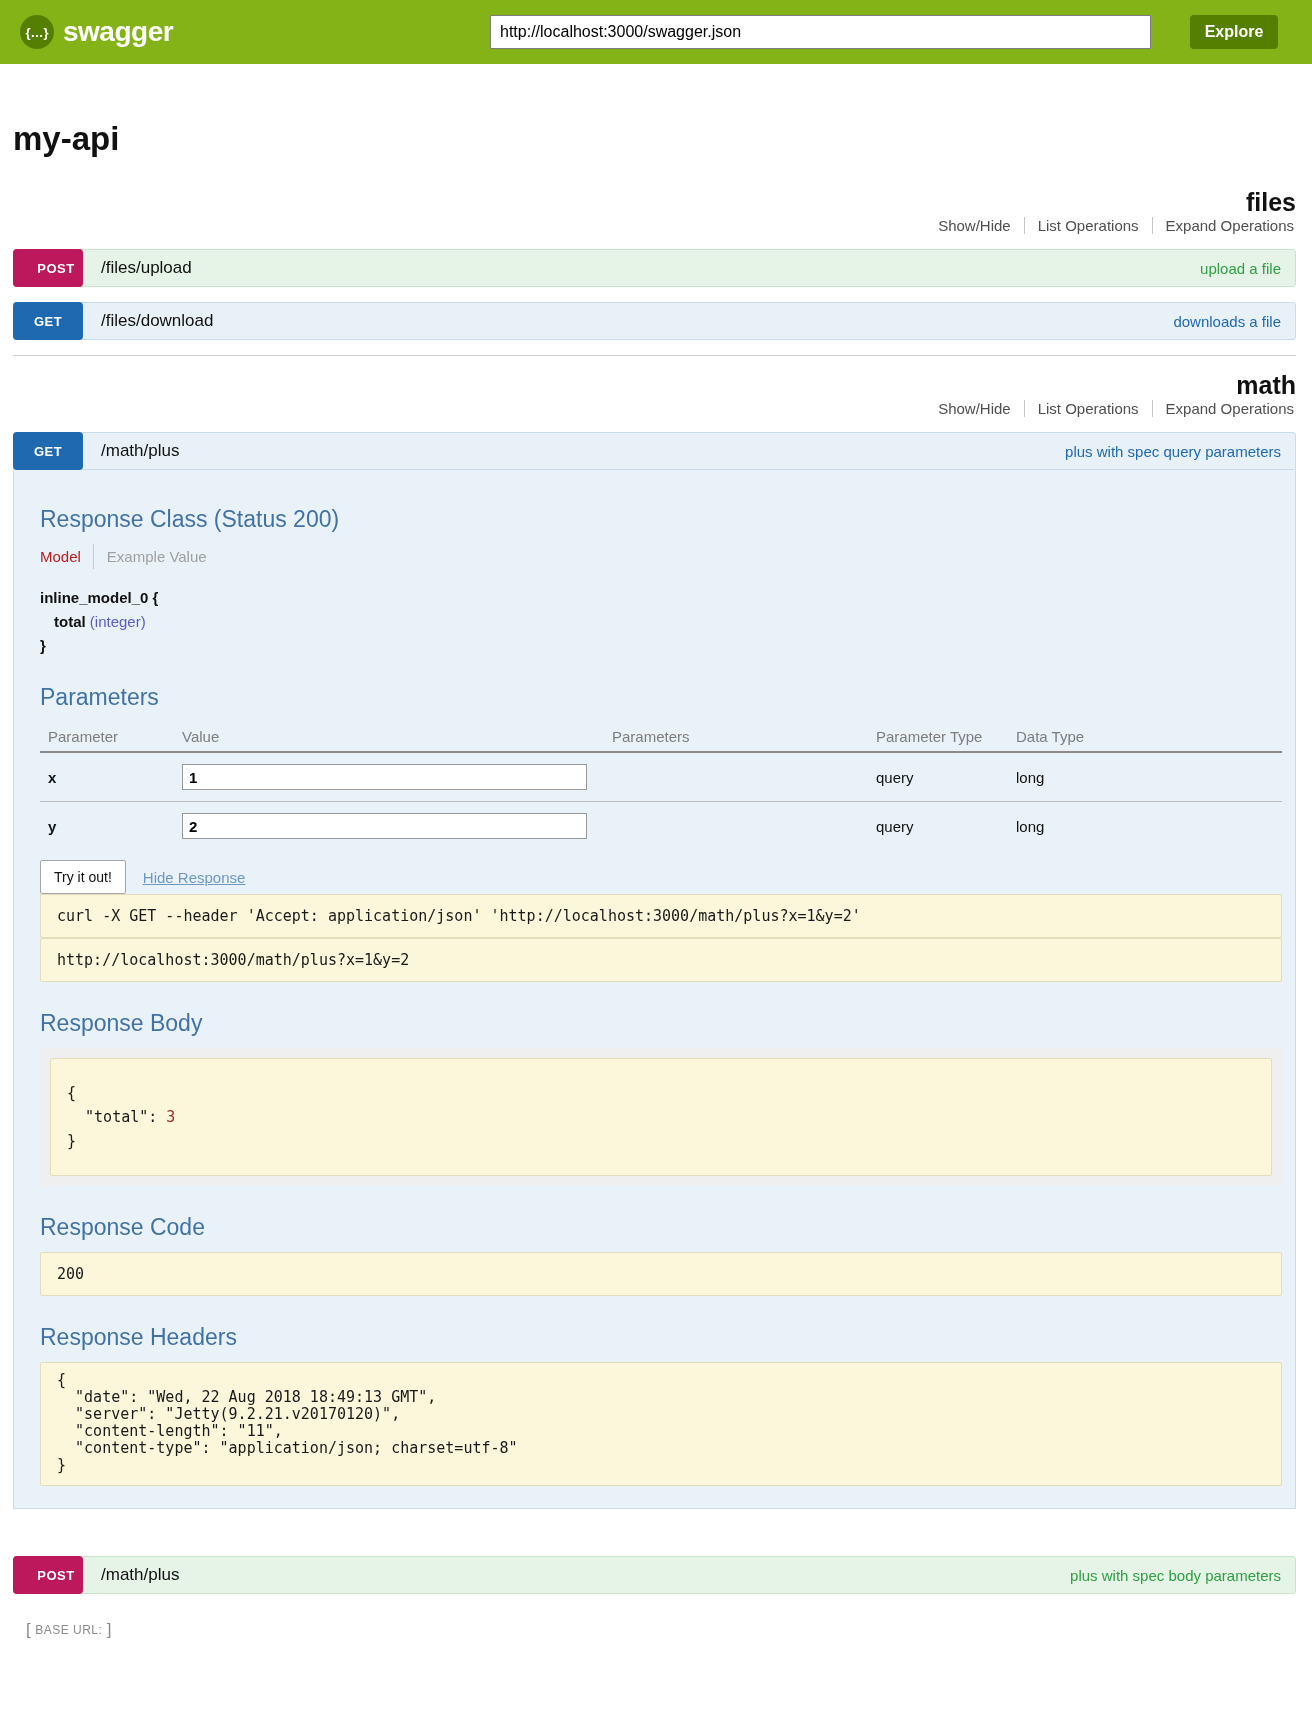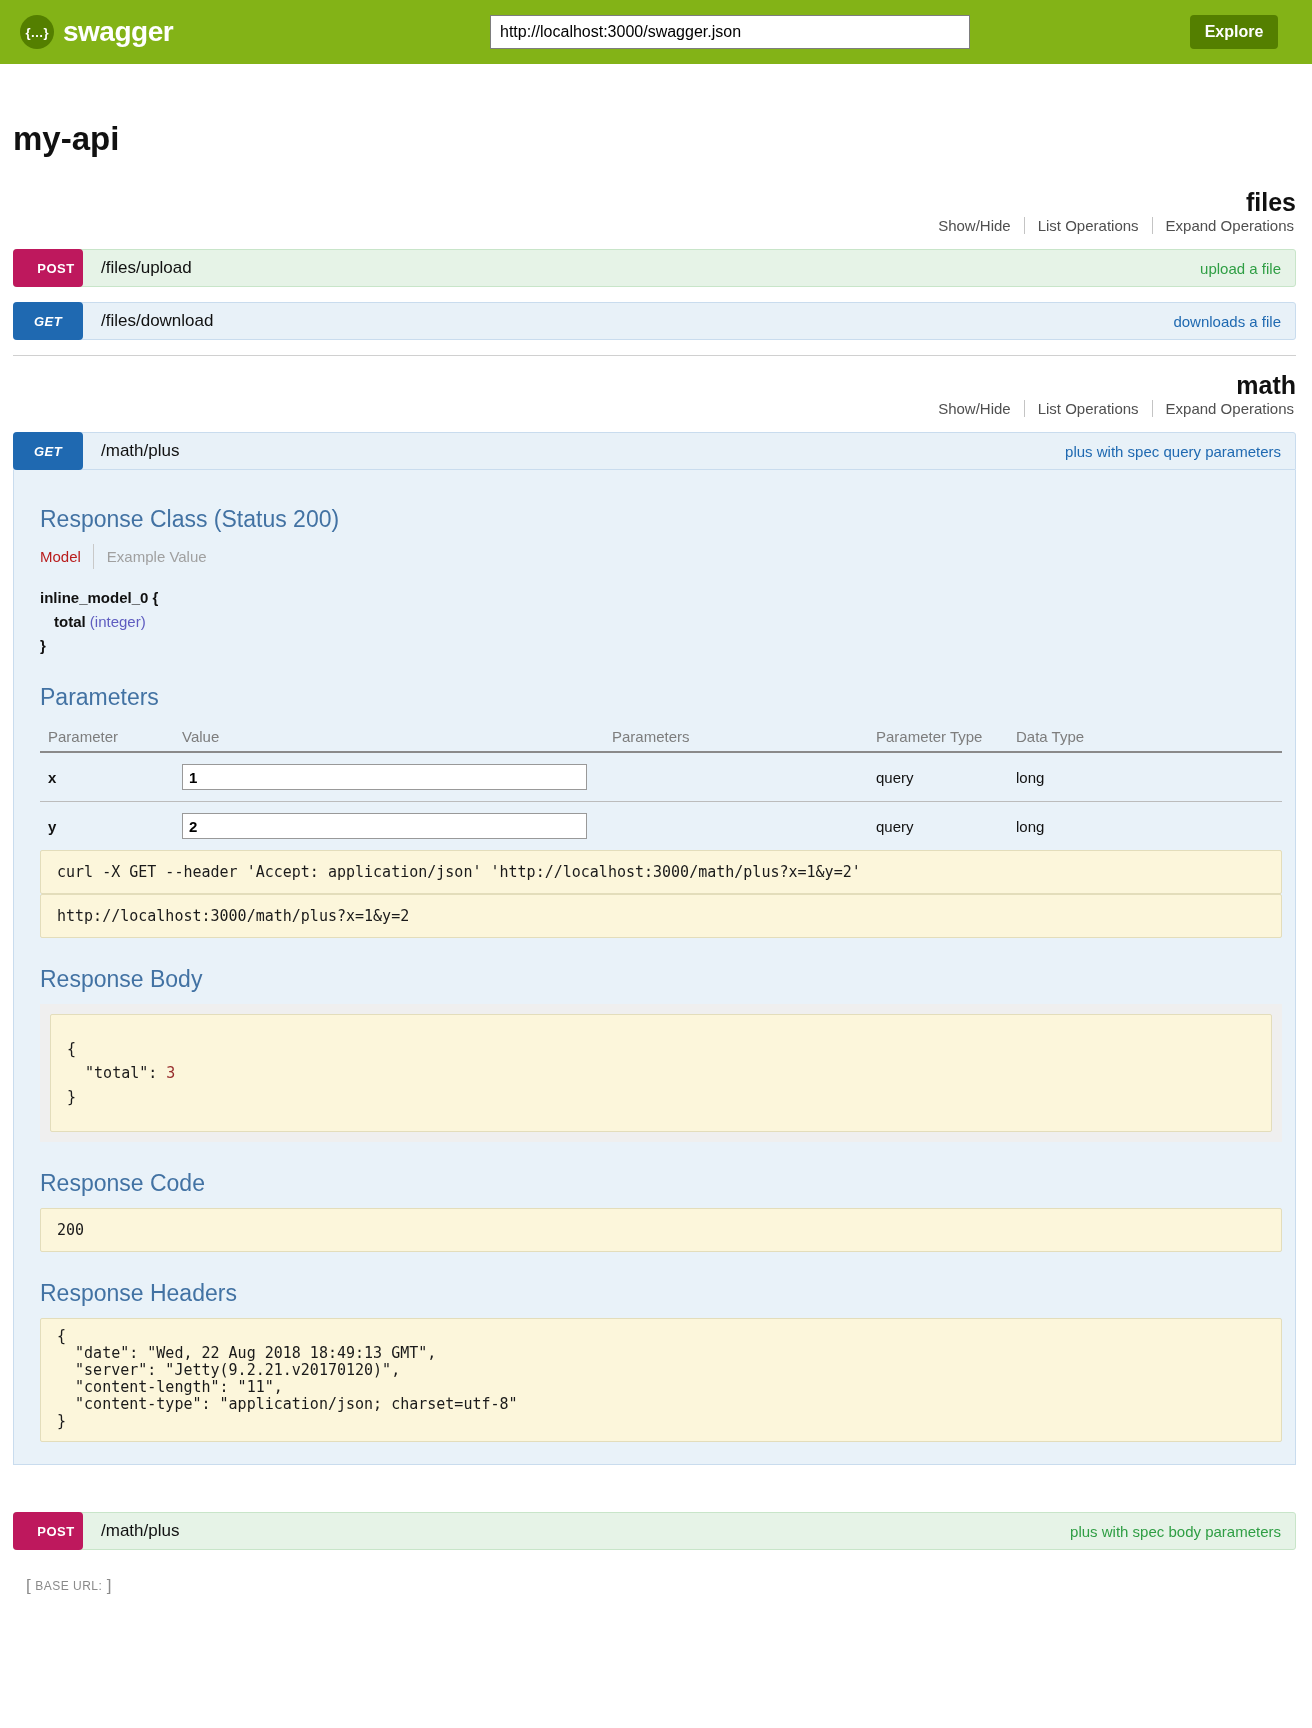--- a/index.html
+++ b/index.html
@@ -5,21 +5,21 @@
   * { box-sizing: border-box; }
   html,body { margin:0; padding:0; background:#fff; }
   body { font-family:"Liberation Sans",sans-serif; width:1312px; color:#111; }
 
   
   .topbar { position:relative; height:64px; background:#83b317; display:flex; align-items:center; padding-left:20px; }
   .brand { display:flex; align-items:center; text-decoration:none; }
   .logo-circle { width:34px; height:34px; border-radius:50%; background:#547f00; color:#fff;
                  display:flex; align-items:center; justify-content:center; font-size:13px; font-weight:bold; margin-right:9px; }
   .brand-text { color:#fff; font-weight:bold; font-size:28px; letter-spacing:-0.5px; }
-  .url-input { position:absolute; left:490px; top:15px; width:480px; height:34px; border:1px solid #7d7d7d;
+  .url-input { position:absolute; left:490px; top:15px; width:661px; height:34px; border:1px solid #7d7d7d;
                font-size:16px; padding:4px 9px; font-family:"Liberation Sans",sans-serif; outline:2px solid #fff; outline-offset:-3px; }
   .explore-btn { position:absolute; left:1190px; top:15px; height:34px; min-width:88px; background:#547f00; color:#fff;
                  font-weight:bold; font-size:16px; border:none; border-radius:4px; padding:0 14px; cursor:pointer;
                  font-family:"Liberation Sans",sans-serif; }
 
   
   .content { margin:0 16px 0 13px; width:1283px; }
   h1.page-title { font-size:33px; font-weight:bold; margin:56px 0 30px 0; }
   .section-head { display:flex; justify-content:space-between; align-items:flex-end; margin-bottom:13px;flex-direction:column; }
   h2.section-title { font-size:25px; font-weight:bold; margin:0; }
@@ -29,21 +29,21 @@
   .section-links a:last-child { padding-right:2px; }
   .divider { border:none; border-top:1px solid #d0d0d0; margin:0 0 15px 0; }
 
   
   .op-row { display:flex; align-items:center; height:38px; border:1px solid; border-radius:3px; margin-bottom:15px; }
   .op-row.get  { background:#e8f1f8; border-color:#c9dcee; }
   .op-row.post { background:#e6f3e7; border-color:#c8e5c9; }
   .op-row.expanded { margin-bottom:0; border-bottom-left-radius:0; border-bottom-right-radius:0; }
   .badge { width:70px; height:38px; margin:-1px 0 -1px -1px; border-radius:4px; color:#fff; font-weight:bold;
            font-size:13px; display:flex; align-items:center; justify-content:center; letter-spacing:0.5px; flex:none; }
-  .badge.get  { background:#1f69b1;font-style:italic; }
+  .badge.get  { background:#1f69b1; }
   .badge.post { background:#be185d;padding-left:16px; }
   .path { margin-left:18px; font-size:17px; color:#111; text-decoration:none; }
   .summary { margin-left:auto; margin-right:14px; font-size:15px; text-decoration:none; }
   .summary.green { color:#2f9e44; }
   .summary.blue  { color:#1f69b1; }
 
   
   .op-panel { background:#e9f2f9; border:1px solid #c9dcee; border-top:none; padding:12px 13px 22px 13px; margin-bottom:47px; }
   .panel-inner { padding:0 0 0 13px; }
   .panel-h { color:#4272a3; font-size:23px; font-weight:400; margin:28px 0 11px 0; }
@@ -198,20 +198,24 @@
             <tr>
               <td class="param-name">y</td>
               <td><input class="param-input" value="2" style=""></td>
               <td></td>
               <td>query</td>
               <td>long</td>
             </tr>
           </tbody>
         </table>
 
+        <div class="try-row">
+          <button class="try-btn">Try it out!</button>
+          <a class="hide-link">Hide Response</a>
+        </div>
 
         <pre class="code">curl -X GET --header 'Accept: application/json' 'http://localhost:3000/math/plus?x=1&amp;y=2'</pre>
 
         <pre class="code">http://localhost:3000/math/plus?x=1&amp;y=2</pre>
 
         <div class="panel-h">Response Body</div>
         <div class="body-wrap">
           <pre class="code"><span>{
   "total": </span><span class="json-val">3</span><span>
 }</span></pre>

